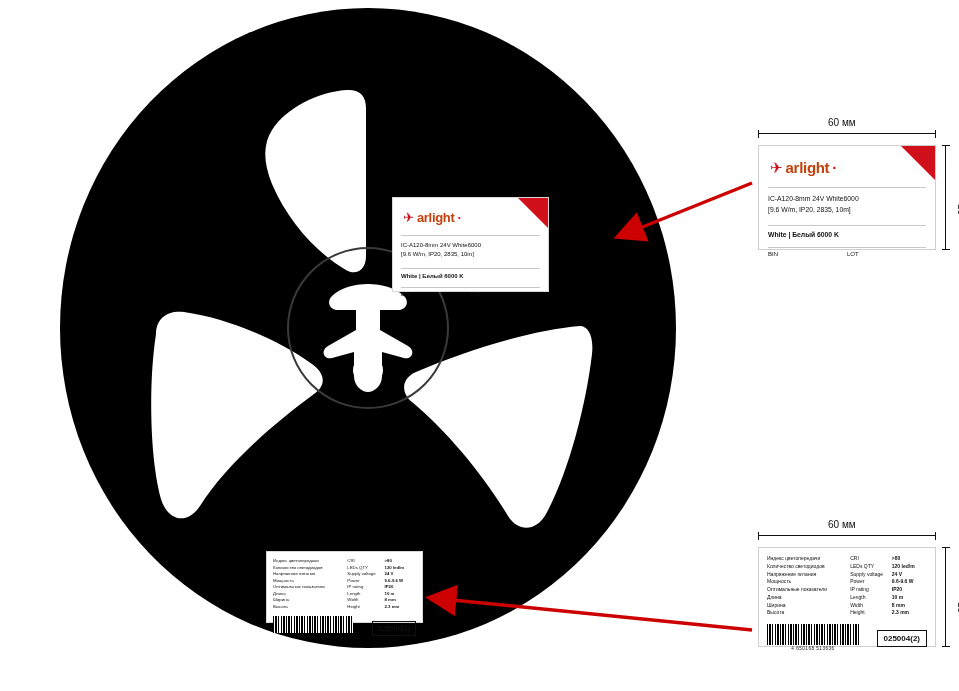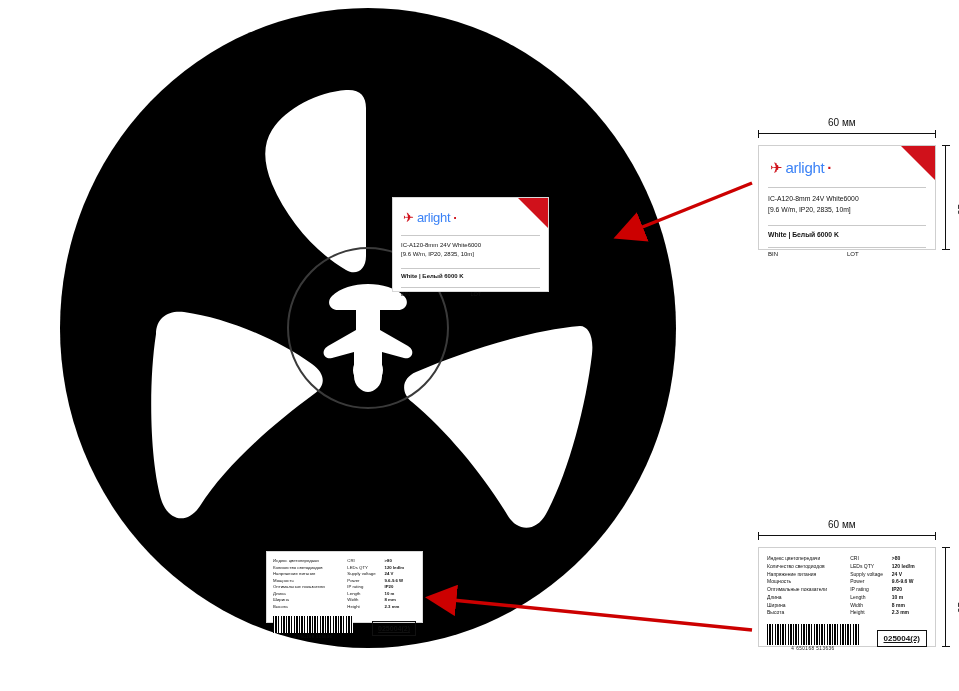--- a/index.html
+++ b/index.html
@@ -63,23 +63,23 @@
     display: flex;
     align-items: center;
     gap: 3px;
   }
   .logo-mark {
     display: inline-block;
     color: #d0111b;
     line-height: 1;
   }
   .logo-text {
-    font-weight: normal;
+    font-weight: bold;
     letter-spacing: -0.3px;
-    color: #3b82f6;
+    color: #c2410c;
     line-height: 1;
   }
   .logo-dot {
     color: #d0111b;
     font-weight: bold;
   }
   .hr {
     border: 0;
     border-top: 1px solid #c9c9c9;
     margin: 0;
@@ -142,21 +142,20 @@
     letter-spacing: 0.5px;
     color: #111;
     text-align: center;
   }
   .code-box {
     border: 1px solid #111;
     text-align: center;
     font-weight: bold;
     color: #111;
     box-sizing: border-box;
-    text-decoration: underline;
   }
 
   
   .dim-h {
     position: absolute;
     border-top: 1px solid #111;
   }
   .dim-h::before, .dim-h::after {
     content: "";
     position: absolute;

